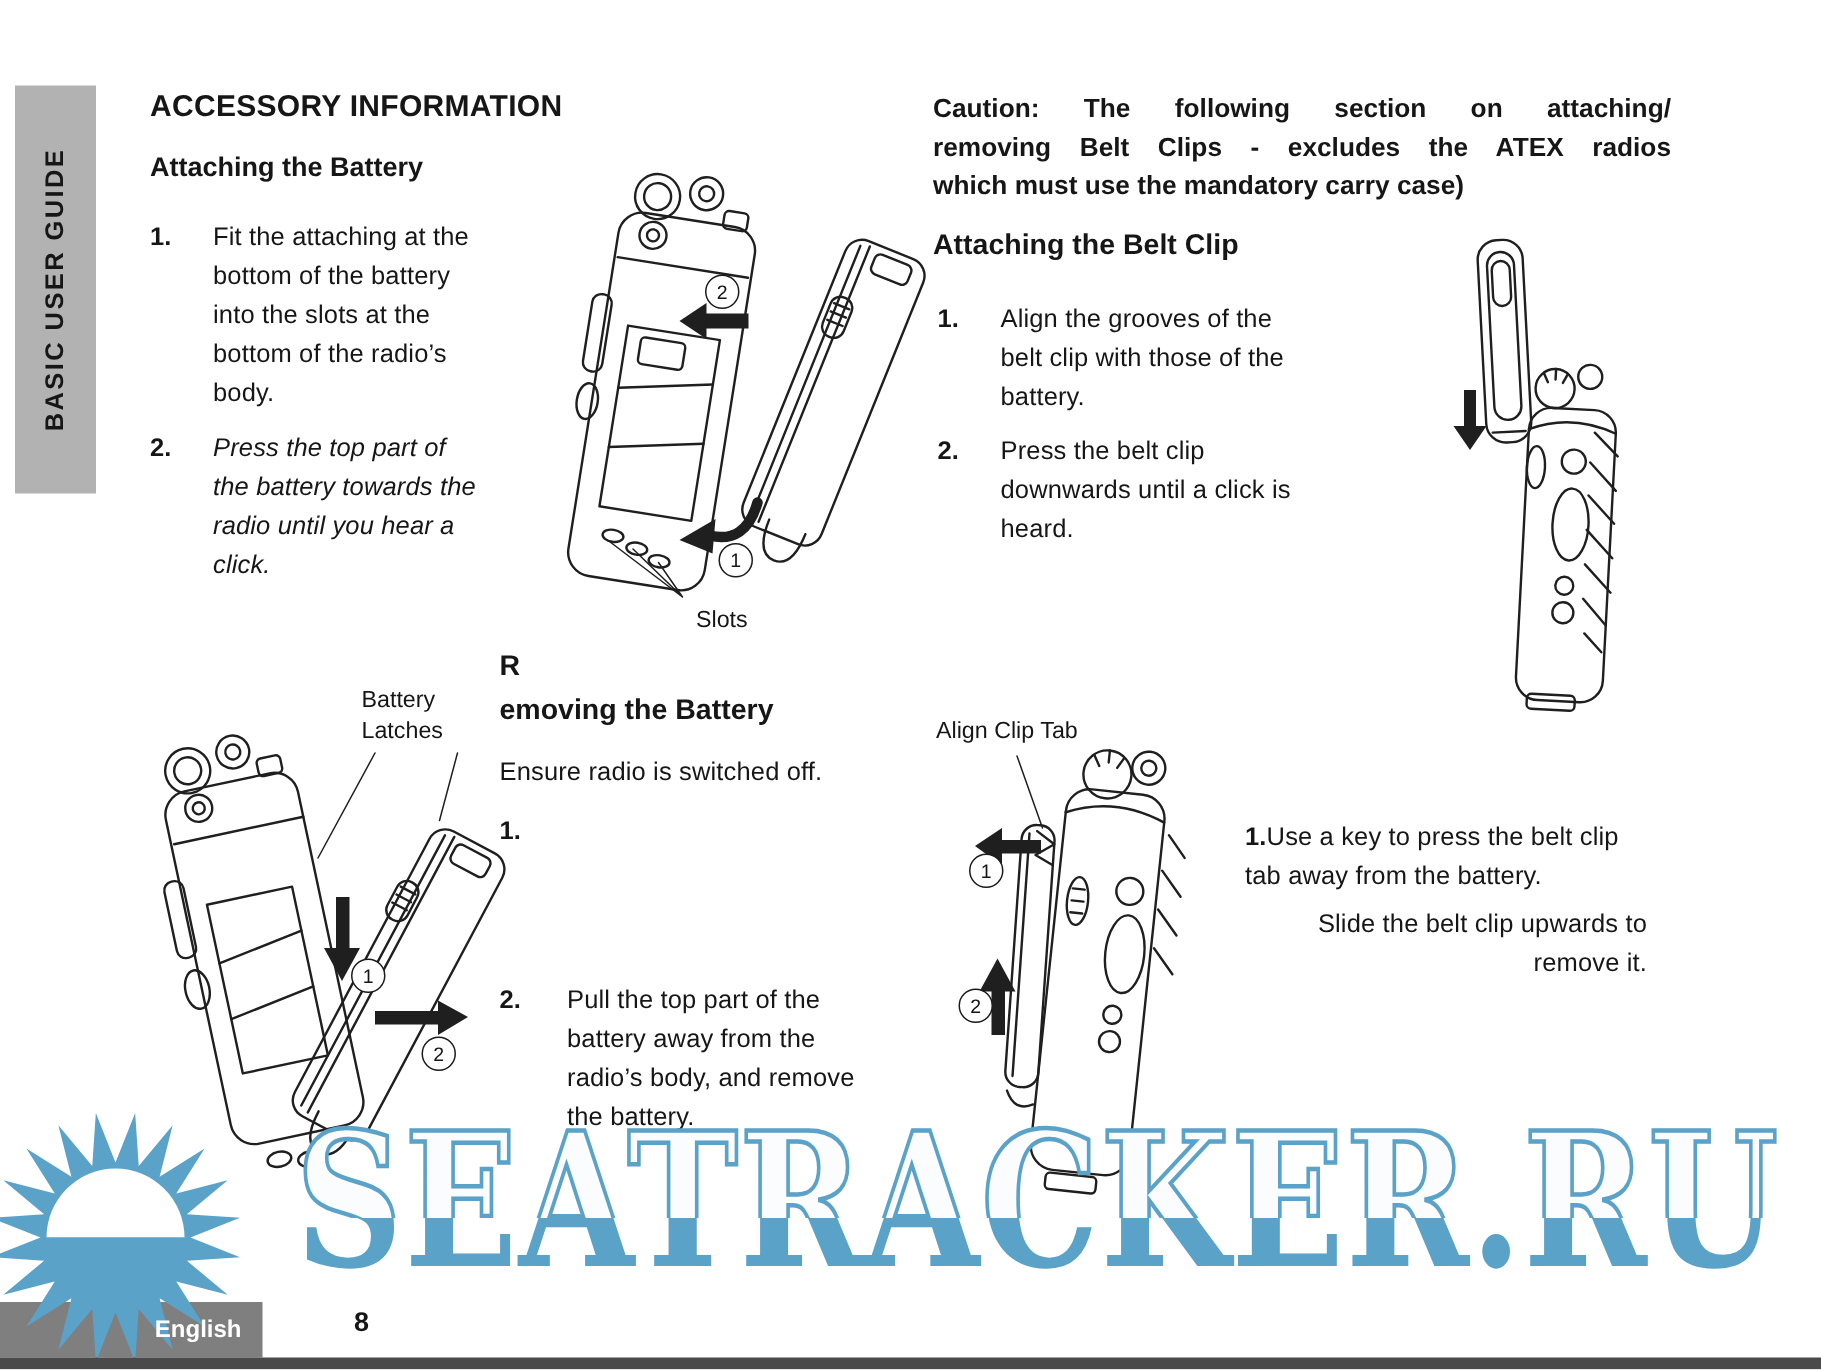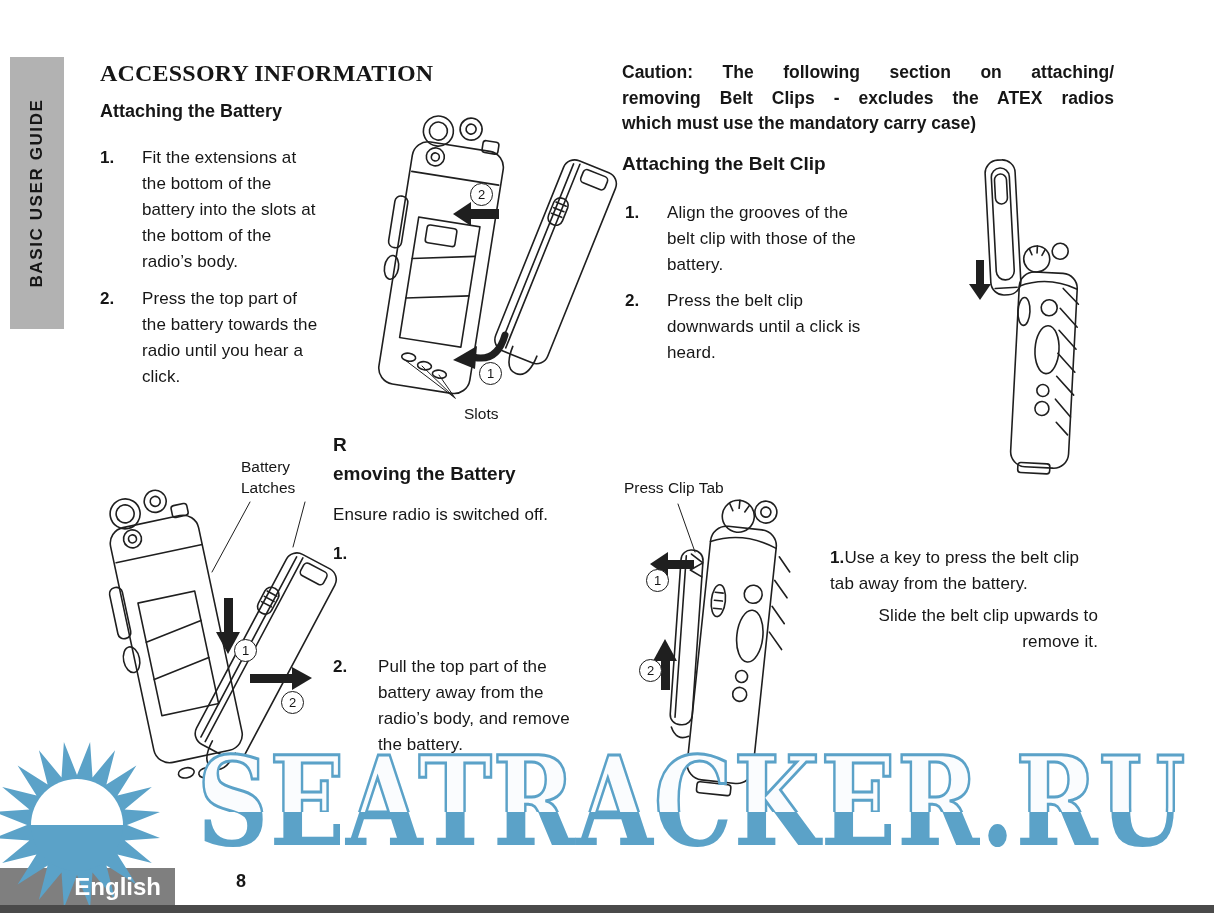--- a/index.html
+++ b/index.html
@@ -1,19 +1,19 @@
 <!DOCTYPE html>
 <html><head>
 <meta charset="utf-8">
 <style>
   html,body{margin:0;padding:0;}
   #page{position:relative;width:1214px;height:913px;background:#ffffff;overflow:hidden;
         font-family:"Liberation Sans","DejaVu Sans",sans-serif;color:#161616;}
   .abs{position:absolute;}
-  .h1{font-size:24px;font-weight:700;letter-spacing:.2px;font-family:Liberation Serif, serif;}
+  .h1{font-size:20px;font-weight:700;letter-spacing:.2px;}
   .h2{font-size:18px;font-weight:700;}
   .h2b{font-size:19px;font-weight:700;}
   .h2c{font-size:19.5px;font-weight:700;}
   .body{font-size:17px;line-height:26px;letter-spacing:.1px;}
   .step{display:flex;}
   .step .num{font-weight:700;flex:0 0 42px;}
   .caut{font-size:17.5px;font-weight:700;line-height:25.5px;width:492px;}
   .caut .jline{text-align:justify;text-align-last:justify;}
   .caut .jlast{text-align:left;}
   .figlabel{font-size:15.5px;line-height:21px;}
@@ -28,43 +28,43 @@
   .fill-art{fill:#1f1f1f;stroke:none;}
   
   #wm-wrap{left:197px;top:737px;width:1270px;height:132px;transform:scaleX(.8);transform-origin:left top;z-index:6;pointer-events:none;}
   .wm-text{position:absolute;left:0;top:0;width:100%;font-family:"DejaVu Serif","Liberation Serif",serif;
            font-weight:700;font-size:124px;line-height:130px;letter-spacing:1px;white-space:nowrap;}
   #wm-blue{color:#5ba2c8;}
   #wm-white{color:rgba(255,255,255,.97);-webkit-text-stroke:3px #5ba2c8;clip-path:inset(0 0 55px 0);}
   #sun-svg{left:-25px;top:723px;width:204px;height:204px;z-index:6;pointer-events:none;}
   #english-bar{left:0;top:868px;width:175px;height:37px;background:#7f7f7f;z-index:5;}
   #english-label{left:0;top:868px;width:161px;height:37px;line-height:37px;text-align:right;
-                 color:#fff;font-size:24px;font-weight:700;z-index:7;}
+                 color:#fff;font-size:16px;font-weight:700;z-index:7;}
   #page-number{left:236px;top:871px;font-size:18px;font-weight:700;z-index:4;}
   #bottom-bar{left:0;top:905px;width:1214px;height:8px;background:#4a4a4a;z-index:8;}
 </style>
 </head>
 <body>
 
 <div id="page">
 
   <div id="sidebar-tab" class="abs">
     <span>BASIC USER GUIDE</span>
   </div>
 
   <div class="abs h1" style="left:100px;top:60px;">ACCESSORY INFORMATION</div>
   <div class="abs h2" style="left:100px;top:101px;">Attaching the Battery</div>
 
   <div class="abs body step" style="left:100px;top:145px;width:222px;">
     <span class="num">1.</span>
-    <span class="txt" style="width:180px;">Fit the extensions at the bottom of the battery into the slots at the bottom of the radio’s body.</span>
+    <span class="txt" style="width:180px;">Fit the attaching at the bottom of the battery into the slots at the bottom of the radio’s body.</span>
   </div>
   <div class="abs body step" style="left:100px;top:286px;width:222px;">
     <span class="num">2.</span>
-    <span class="txt" style="width:180px;">Press the top part of the battery towards the radio until you hear a click.</span>
+    <span class="txt" style="width:180px;font-style:italic;">Press the top part of the battery towards the radio until you hear a click.</span>
   </div>
 
   <svg class="abs" id="fig-attach-battery" style="left:345px;top:103px;width:280px;height:322px;z-index:1;" viewBox="0 0 280 322">
     <g class="line-art" transform="rotate(9 95 165)">
       <rect x="50" y="42" width="92" height="245" rx="16"></rect>
       <path d="M52 74 L140 74"></path>
       <circle cx="72" cy="30" r="15"></circle>
         <circle cx="72" cy="30" r="9"></circle>
       <circle cx="104" cy="23" r="11"></circle>
         <circle cx="104" cy="23" r="5"></circle>
@@ -201,21 +201,21 @@
       <polygon points="227,216 207,205 207,228"></polygon>
     </g>
   </svg>
   <div class="marker" style="left:234px;top:639px;">
       <span>1</span>
     </div>
   <div class="marker" style="left:281px;top:691px;">
       <span>2</span>
     </div>
 
-  <div class="abs figlabel" style="left:624px;top:477px;">Press Clip Tab</div>
+  <div class="abs figlabel" style="left:624px;top:477px;">Align Clip Tab</div>
   <svg class="abs" id="fig-belt-clip-tab" style="left:628px;top:492px;width:170px;height:315px;z-index:1;" viewBox="0 0 170 315">
     <g class="line-art" transform="rotate(6 100 170)">
       <rect x="70" y="35" width="66" height="255" rx="16"></rect>
       <path d="M70 52 Q102 38 136 52"></path>
       <circle cx="95" cy="24" r="16"></circle>
         <path d="M85 12 L89 19 M95 8 L95 16 M105 12 L101 19"></path>
       <circle cx="122" cy="17" r="11"></circle>
         <circle cx="122" cy="17" r="5"></circle>
       <ellipse cx="84" cy="110" rx="7" ry="16"></ellipse>
         <path d="M80 102 L88 102 M80 110 L88 110 M80 118 L88 118"></path>

